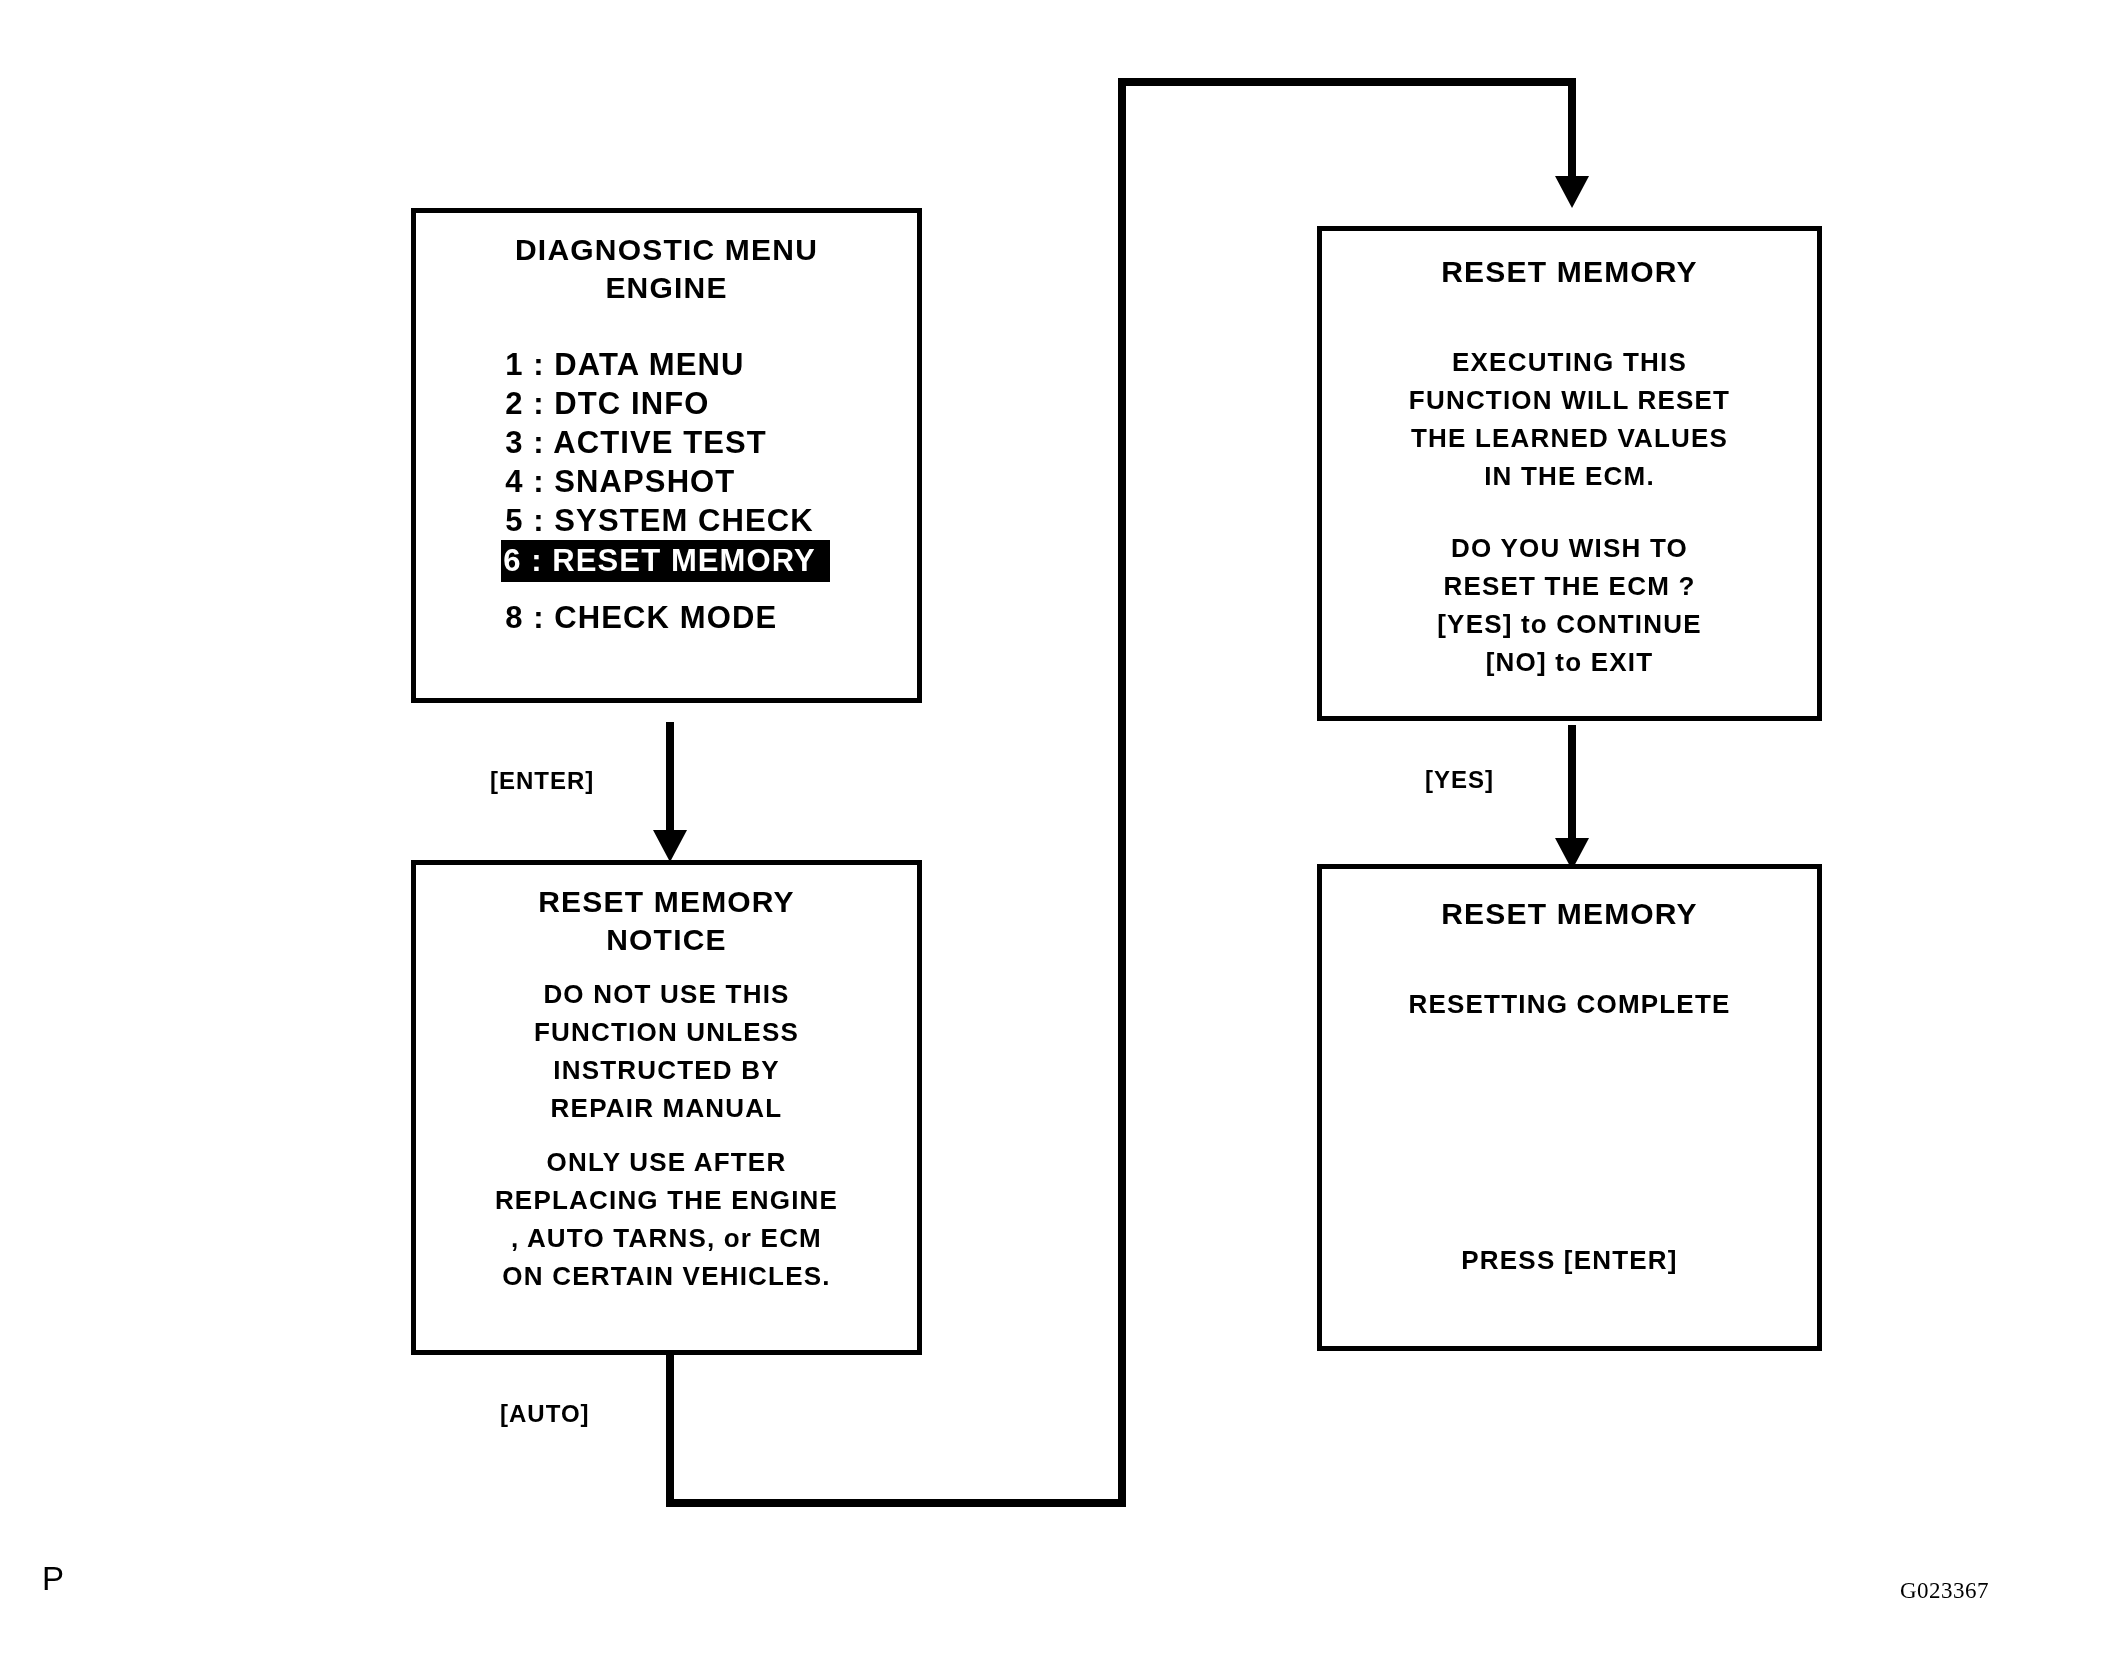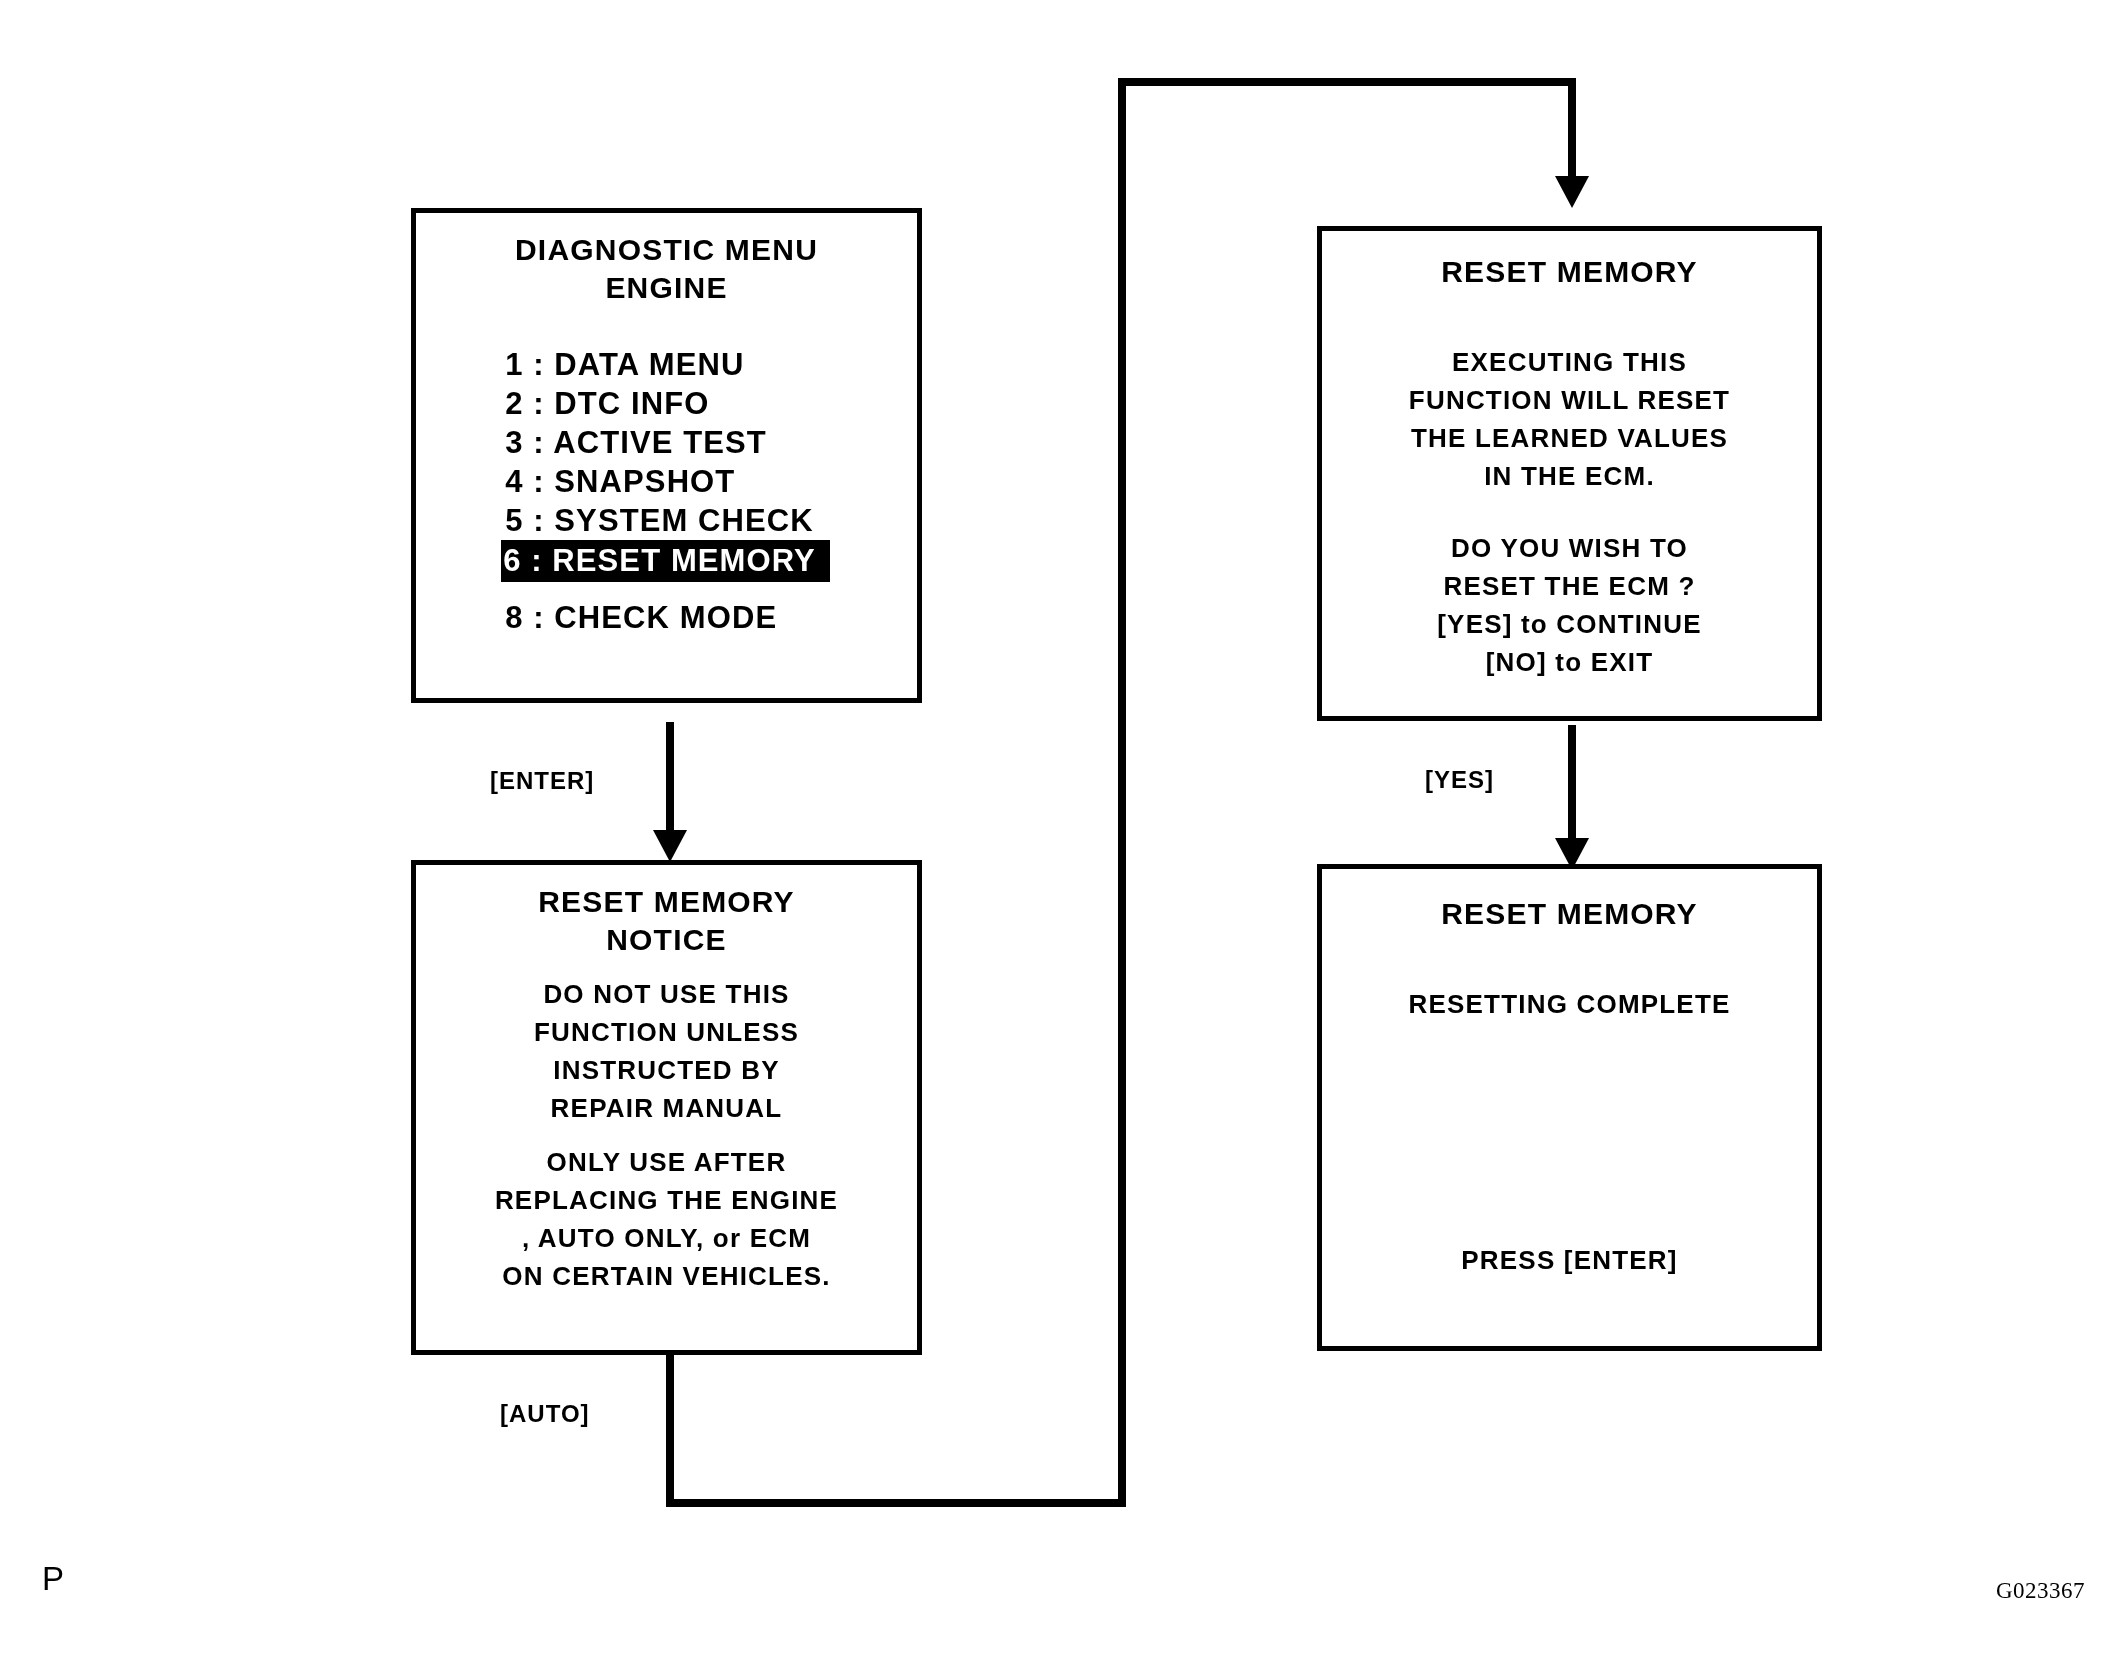--- a/index.html
+++ b/index.html
@@ -167,21 +167,21 @@
     <div class="title">RESET MEMORY</div>
     <div class="title">NOTICE</div>
     <div class="gap-sm"></div>
     <div class="body-line">DO NOT USE THIS</div>
     <div class="body-line">FUNCTION UNLESS</div>
     <div class="body-line">INSTRUCTED BY</div>
     <div class="body-line">REPAIR MANUAL</div>
     <div class="gap-sm"></div>
     <div class="body-line">ONLY USE AFTER</div>
     <div class="body-line">REPLACING THE ENGINE</div>
-    <div class="body-line">, AUTO ONLY, or ECM</div>
+    <div class="body-line">, AUTO TARNS, or ECM</div>
     <div class="body-line">ON CERTAIN VEHICLES.</div>
   </div>
 
   <div class="screen" style="left:1317px; top:226px; width:505px; height:495px; padding-top:22px;">
     <div class="title">RESET MEMORY</div>
     <div class="gap-lg"></div>
     <div class="body-line">EXECUTING THIS</div>
     <div class="body-line">FUNCTION WILL RESET</div>
     <div class="body-line">THE LEARNED VALUES</div>
     <div class="body-line">IN THE ECM.</div>
@@ -194,15 +194,15 @@
 
   <div class="screen" style="left:1317px; top:864px; width:505px; height:487px; padding-top:26px;">
     <div class="title">RESET MEMORY</div>
     <div class="gap-lg"></div>
     <div class="body-line">RESETTING COMPLETE</div>
     <div style="height:218px;"></div>
     <div class="body-line">PRESS [ENTER]</div>
   </div>
 
   <div class="corner-mark" style="left:42px; top:1560px;">P</div>
-  <div class="fig-code" style="left:1996px; top:1578px;">G023367</div>
+  <div class="fig-code" style="left:1900px; top:1578px;">G023367</div>
 
 </div>
 
 </body></html>

